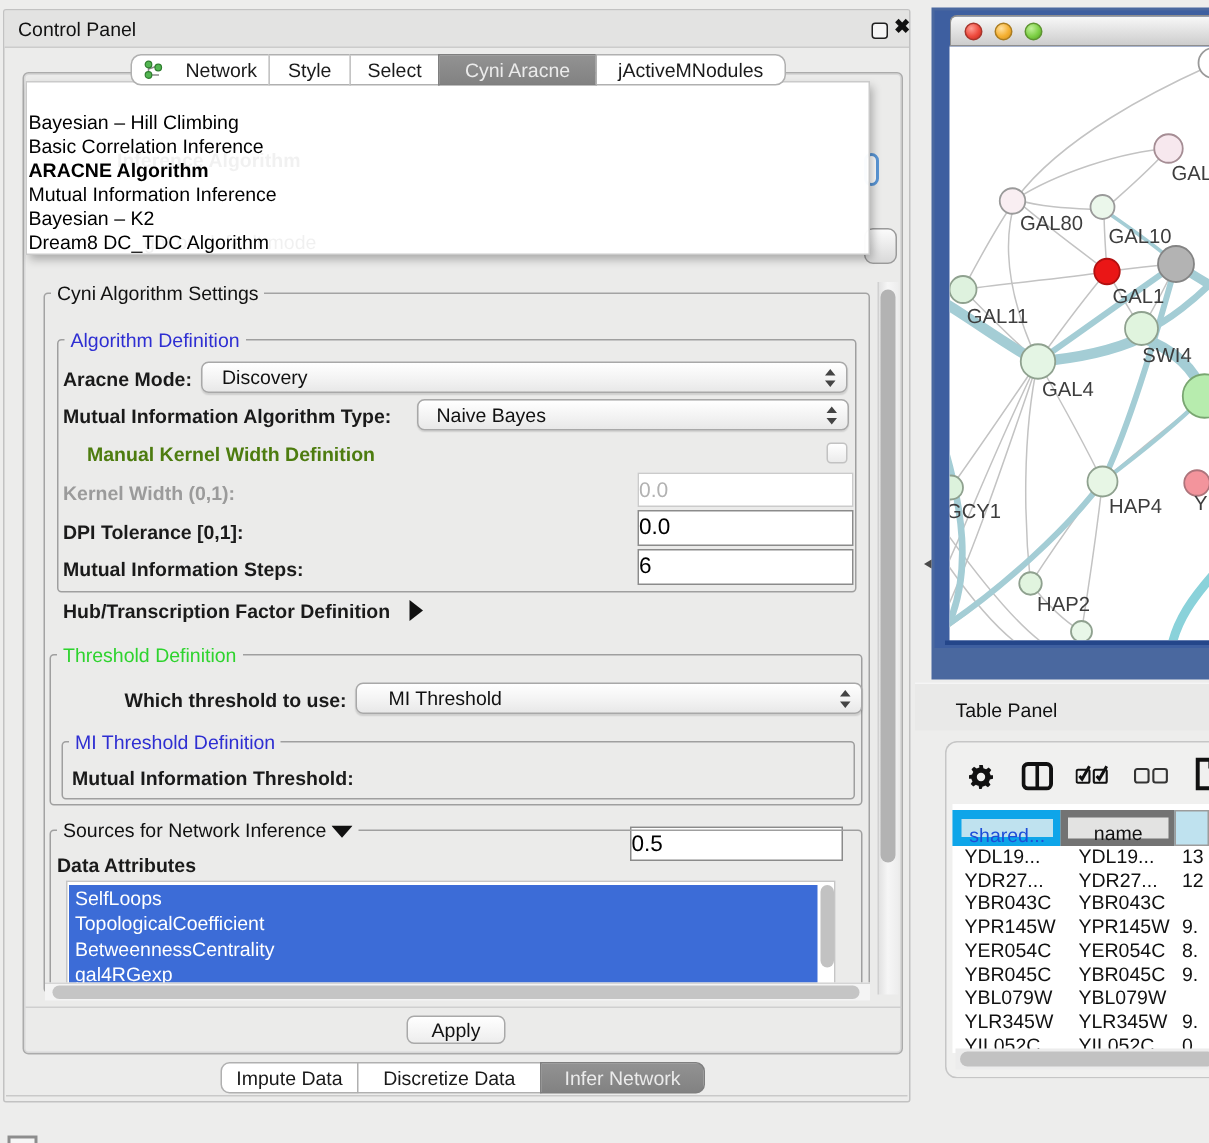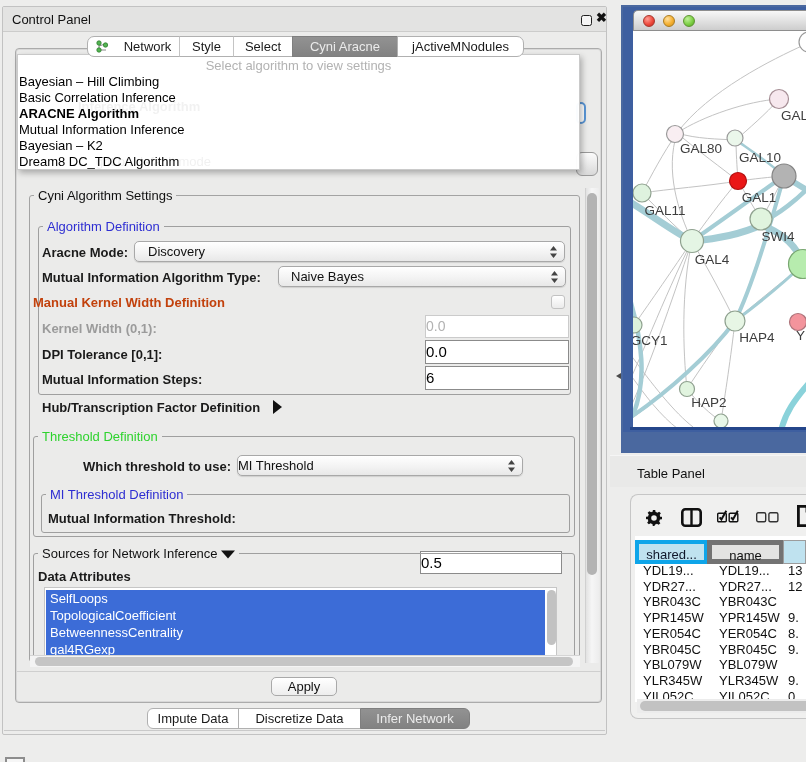--- a/index.html
+++ b/index.html
@@ -41,40 +41,40 @@
 <div class="abs b13" style="left:42px; top:245px;">Aracne Mode:</div>
 <div class="combo" style="left:134px; top:241px; width:431px; height:21px; line-height:20px; padding-left:13px;">Discovery<span class="ar"><svg width="9" height="14" viewBox="0 0 9 14">
         <path d="M4.5 1 L8 5.4 L1 5.4 Z M4.5 13 L1 8.6 L8 8.6 Z" fill="#444"></path>
       </svg></span></div>
 
 <div class="abs b13" style="left:42px; top:270px;">Mutual Information Algorithm Type:</div>
 <div class="combo" style="left:278px; top:266px; width:288px; height:21px; line-height:20px; padding-left:12px;">Naive Bayes<span class="ar"><svg width="9" height="14" viewBox="0 0 9 14">
         <path d="M4.5 1 L8 5.4 L1 5.4 Z M4.5 13 L1 8.6 L8 8.6 Z" fill="#444"></path>
       </svg></span></div>
 
-<div class="abs b13" style="left:33px; top:295px; color:#c2410c;">Manual Kernel Width Definition</div>
+<div class="abs b13" style="left:58px; top:295px; color:#4d7c0f;">Manual Kernel Width Definition</div>
 <div class="abs" style="left:551px; top:295px; width:14px; height:14px; border:1px solid #c2c2c2; border-radius:3px; background:linear-gradient(#ffffff,#ebebeb);"></div>
 
 <div class="abs b13" style="left:42px; top:321px; color:#9b9b9b;">Kernel Width (0,1):</div>
 <div class="fld" style="left:425px; top:315px; width:144px; height:23px; line-height:21px; border:1px solid #cbcbcb; color:#b2b2b2;">0.0</div>
 
 <div class="abs b13" style="left:42px; top:347px;">DPI Tolerance [0,1]:</div>
 <div class="fld" style="left:425px; top:340px; width:144px; height:24px; line-height:22px; border:1px solid #8b8b8b; color:#000; font-size:15px;">0.0</div>
 
 <div class="abs b13" style="left:42px; top:372px;">Mutual Information Steps:</div>
 <div class="fld" style="left:425px; top:366px; width:144px; height:24px; line-height:22px; border:1px solid #8b8b8b; color:#000; font-size:15px;">6</div>
 
 <div class="abs b13" style="left:42px; top:400px;">Hub/Transcription Factor Definition</div>
 <div class="abs" style="left:273px; top:400px; width:0; height:0; border-left:9px solid #111; border-top:7px solid transparent; border-bottom:7px solid transparent;"></div>
 
 <div class="grp" style="left:33px; top:436px; width:542px; height:101px;"></div>
 <div class="grpt" style="left:38px; top:429px; color:#2ed32e;">Threshold Definition</div>
 
 <div class="abs b13" style="left:83px; top:459px;">Which threshold to use:</div>
-<div class="combo" style="left:237px; top:455px; width:286px; height:21px; line-height:20px; padding-left:0;">MI Threshold<span class="ar"><svg width="9" height="14" viewBox="0 0 9 14">
+<div class="combo" style="left:237px; top:455px; width:338px; height:21px; line-height:20px; padding-left:21px;">MI Threshold<span class="ar"><svg width="9" height="14" viewBox="0 0 9 14">
         <path d="M4.5 1 L8 5.4 L1 5.4 Z M4.5 13 L1 8.6 L8 8.6 Z" fill="#444"></path>
       </svg></span></div>
 
 <div class="grp" style="left:41px; top:494px; width:529px; height:39px;"></div>
 <div class="grpt" style="left:46px; top:487px; color:#2e2ed2;">MI Threshold Definition</div>
 <div class="abs b13" style="left:48px; top:511px;">Mutual Information Threshold:</div>
 <div class="fld" style="left:420px; top:507px; width:142px; height:23px; line-height:21px; border:1px solid #8b8b8b; color:#000; font-size:15px;margin-top:44px;">0.5</div>
 
 <div class="grp" style="left:33px; top:553px; width:542px; height:110px;"></div>
 <div class="grpt" style="left:38px; top:546px; color:#111;">Sources for Network Inference <svg width="14" height="9" viewBox="0 0 14 9" style="vertical-align:-1px;">
@@ -108,21 +108,20 @@
     <circle cx="3" cy="3" r="2.2" fill="#53b552" stroke="#2e7d2e" stroke-width="0.8"></circle>
     <circle cx="9.5" cy="5" r="2.2" fill="#53b552" stroke="#2e7d2e" stroke-width="0.8"></circle>
     <circle cx="3" cy="10" r="2.2" fill="#53b552" stroke="#2e7d2e" stroke-width="0.8"></circle>
   </svg>
 <div class="tabseg" style="left:179px; top:36px; width:55px; z-index:6; border-left:1px solid #c4c4c4;">Style</div>
 <div class="tabseg" style="left:233px; top:36px; width:60px; z-index:6; border-left:1px solid #c4c4c4;">Select</div>
 <div class="tabseg tabsel" style="left:292px; top:36px; width:106px; z-index:6;">Cyni Aracne</div>
 <div class="tabseg" style="left:397px; top:36px; width:127px; z-index:6; border-radius:0 7px 7px 0;">jActiveMNodules</div>
 
 <div class="abs" style="left:17px; top:54px; width:563px; height:116px; background:rgba(255,255,255,0.97); border:1px solid #cacaca; box-shadow:2px 3px 6px rgba(0,0,0,0.28); z-index:5;">
-  <div style="position:absolute; top:3px; width:100%; text-align:center; font-size:13px; color:#b2b2b2;">Select algorithm to view settings</div>
   <div style="position:absolute; left:60px; top:44px; font-size:13px; font-weight:bold; color:rgba(60,60,60,0.07);">Inference Algorithm</div>
   <div style="position:absolute; left:78px; top:99px; font-size:13px; color:rgba(60,60,60,0.08);">ght on default mode</div>
   <div style="position:absolute; top:19px; left:1px; font-size:13px; color:#000; line-height:16px; white-space:nowrap;">Bayesian – Hill Climbing<br>Basic Correlation Inference<br><b>ARACNE Algorithm</b><br>Mutual Information Inference<br>Bayesian – K2<br>Dream8 DC_TDC Algorithm</div>
 </div>
 
 <div class="abs" style="left:621px; top:5px; width:185px; height:448px; background:#4a689f;"></div>
 <div class="abs" style="left:623px; top:7px; width:183px; height:425px; background:#3e5fa0;"></div>
 <div class="abs" style="left:616px; top:373px; width:0; height:0; border-right:5px solid #4a4a4a; border-top:3px solid transparent; border-bottom:3px solid transparent;"></div>
 
 <div class="abs" style="left:633px; top:10px; width:173px; height:21px; background:linear-gradient(#f8f8f8,#cdcdcd); border:1px solid #8e8e8e; border-right:none; border-radius:5px 0 0 0;">
@@ -228,21 +227,21 @@
 <svg class="abs" style="left:756px; top:512px;" width="23" height="11" viewBox="0 0 23 11">
     <rect x="0.7" y="0.7" width="9" height="9" rx="1.5" fill="none" stroke="#333" stroke-width="1.4"></rect>
     <rect x="12.9" y="0.7" width="9" height="9" rx="1.5" fill="none" stroke="#333" stroke-width="1.4"></rect>
   </svg>
 <svg class="abs" style="left:797px; top:505px;" width="16" height="22" viewBox="0 0 16 22">
     <path d="M1.4 1.4 H9.5 L14.6 6.5 V20.6 H1.4 Z" fill="none" stroke="#111" stroke-width="2.8"></path>
     <path d="M9.5 1.4 V6.5 H14.6" fill="none" stroke="#111" stroke-width="1.8"></path>
   </svg>
 
 <div class="abs" style="left:635px; top:536px; width:171px; height:166px; background:#fff;"></div>
-<div class="abs" style="left:635px; top:540px; width:73px; height:24px; background:#bfe2ef; border:4px solid #0ea5e9; font-size:13px; text-align:center; line-height:22px; color:#0f172a;">shared...</div>
+<div class="abs" style="left:635px; top:540px; width:73px; height:24px; background:#bfe2ef; border:6px solid #0ea5e9; font-size:13px; text-align:center; line-height:22px; color:#1d4ed8;">shared...</div>
 <div class="abs" style="left:707px; top:540px; width:77px; height:24px; background:#e3e3e2; border:5px solid #737373; font-size:13px; text-align:center; line-height:22px; color:#111;">name</div>
 <div class="abs" style="left:783px; top:540px; width:23px; height:24px; background:#bfe2ef; border:1px solid #9c9c9c;"></div>
 <div class="abs" style="left:643px; top:563px; font-size:13px; line-height:15.7px; color:#111; white-space:pre;">YDL19...
 YDR27...
 YBR043C
 YPR145W
 YER054C
 YBR045C
 YBL079W
 YLR345W

